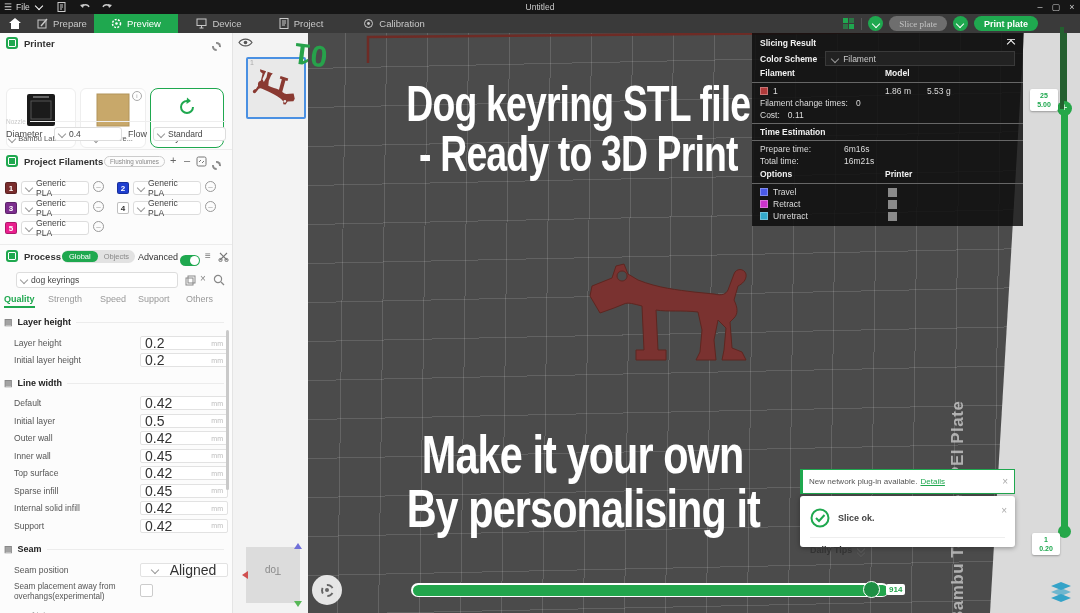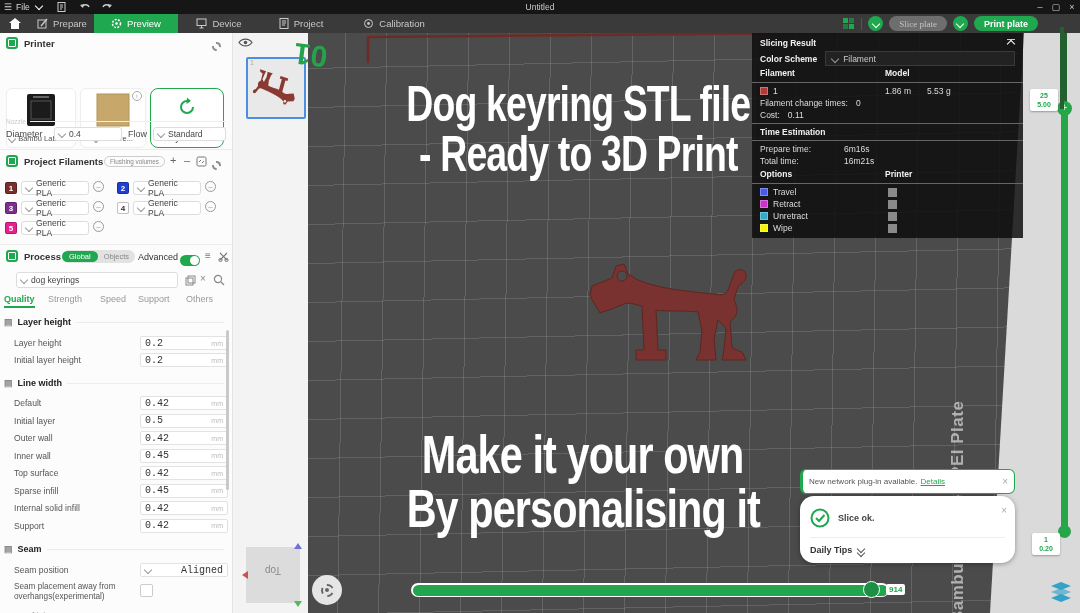--- a/index.html
+++ b/index.html
@@ -36,21 +36,21 @@
   .chip{position:absolute;width:12px;height:12px;border-radius:2px;border:1px solid rgba(0,0,0,.25);font-size:8px;font-weight:bold;color:#fff;display:flex;align-items:center;justify-content:center;box-sizing:border-box;}
   .chip.light{color:#333;}
   .ptab{position:absolute;top:261px;font-size:9px;color:#999;}
   .ptab.active{color:#1fa84f;font-weight:bold;border-bottom:2px solid #1fa84f;padding-bottom:2px;}
   .grp{position:absolute;left:4px;display:flex;align-items:center;gap:5px;font-size:9px;font-weight:bold;color:#222;width:220px;}
   .grp .gi{color:#888;font-size:9px;}
   .grp .dash{flex:1;border-top:1px solid #ececec;}
   .prow{position:absolute;left:0;width:232px;height:16px;}
   .plabel{position:absolute;left:14px;top:2px;font-size:8.6px;color:#555;}
   .pinput{position:absolute;left:140px;top:0;width:88px;height:14px;border:1px solid #e2e2e2;border-radius:2px;background:#fff;display:flex;align-items:center;justify-content:space-between;padding:0 4px;box-sizing:border-box;}
-  .pval{font-size:10px;color:#333;font-family:Liberation Mono, monospace;}
+  .pval{font-size:14px;color:#333;}
   .punit{font-size:7px;color:#bbb;}
   .toggle{width:20px;height:11px;background:#1fa84f;border-radius:6px;position:relative;display:inline-block;}
   .toggle i{position:absolute;right:1px;top:1px;width:9px;height:9px;background:#fff;border-radius:50%;}
   
   #psidebar{left:232px;top:33px;width:76px;height:580px;background:#f3f3f3;z-index:10;}
   
   #viewport{left:308px;top:33px;width:772px;height:580px;background:#4b4b4b;overflow:hidden;z-index:1;}
   #grid{position:absolute;inset:-90px;background-image:repeating-linear-gradient(to right,rgba(255,255,255,.14) 0 1px,transparent 1px 41px),repeating-linear-gradient(to bottom,rgba(255,255,255,.13) 0 1px,transparent 1px 39px);transform:rotate(-1.2deg) skewX(-2deg);}
   #lightzone{position:absolute;left:677px;top:0;width:95px;height:580px;background:#dadada;clip-path:polygon(39px 0,95px 0,95px 580px,5px 580px);}
   .headline{position:absolute;width:480px;text-align:center;color:#fff;font-weight:bold;}
@@ -60,23 +60,23 @@
   #pei{position:absolute;left:640px;top:202px;height:388px;overflow:hidden;writing-mode:vertical-rl;transform:rotate(180deg);font-size:17px;font-weight:bold;color:rgba(205,205,205,.78);letter-spacing:.5px;}
   .tagv{position:absolute;background:#fff;border-radius:2px;box-shadow:0 1px 2px rgba(0,0,0,.3);color:#1fa84f;font-size:7px;font-weight:bold;text-align:center;line-height:9px;padding:2px 2px;}
   
   #slicepanel{left:752px;top:33px;width:271px;background:rgba(12,12,12,.84);color:#ddd;font-size:8.5px;z-index:30;padding-bottom:4px;}
   .sp-row{position:relative;display:flex;align-items:center;padding:0 8px;height:12px;}
   .sp-bold{font-weight:bold;color:#f2f2f2;}
   .sp-hr{border-top:1px solid #666;margin:2px 0;}
   .swatch{width:6px;height:6px;margin-right:5px;flex:none;border:.5px solid rgba(255,255,255,.3);}
   .cbx{position:absolute;left:136px;width:9px;height:9px;background:#8a8a8a;display:flex;align-items:center;justify-content:center;font-size:8px;color:#1fd06a;line-height:1;}
   
-  .notif{background:#fff;z-index:40;border-radius:6px;}
+  .notif{background:#fff;z-index:40;}
   #notif1{left:800px;top:469px;width:215px;height:25px;border:1px solid #1fa84f;border-left:3px solid #1fa84f;display:flex;align-items:center;padding:0 6px;box-sizing:border-box;font-size:8px;color:#555;}
-  #notif2{left:800px;top:496px;width:215px;height:67px;border-radius:14px;box-shadow:0 1px 5px rgba(0,0,0,.35);}
+  #notif2{left:800px;top:496px;width:215px;height:51px;border-radius:3px;box-shadow:0 1px 5px rgba(0,0,0,.35);}
   .xclose{color:#aaa;font-size:10px;line-height:1;}
   a.link{color:#1fa84f;text-decoration:underline;}
   
   #hslider{position:absolute;left:103px;top:550px;width:478px;height:14px;background:#fff;border-radius:7px;padding:1.5px;box-sizing:border-box;}
   #hslider .fill{width:100%;height:100%;background:#22a54c;border-radius:6px;}
 </style>
 </head>
 <body>
 
 <div id="app">
@@ -408,21 +408,21 @@
     </div>
 
     
     <div class="grp" style="top:511px;">
       <span class="gi">▤</span>
       <span>Seam</span>
         <span class="dash"></span>
     </div>
     <div class="prow" style="top:530px;">
       <span class="plabel">Seam position</span>
-      <span class="pinput" style="justify-content:space-between;gap:12px;">
+      <span class="pinput" style="justify-content:center;gap:12px;">
           <span class="chev"></span>
           <span class="pval">Aligned</span>
         </span>
     </div>
     <div class="prow" style="top:547px;height:26px;">
       <span class="plabel" style="width:118px;white-space:normal;line-height:10px;font-size:8.2px;">Seam placement away from overhangs(experimental)</span>
       <span class="abs" style="left:140px;top:4px;width:11px;height:11px;border:1px solid #ccc;border-radius:2px;background:#fff;"></span>
     </div>
     <div class="prow" style="top:576px;">
       <span class="plabel" style="color:#999;">Scarf joint seam</span>
@@ -567,25 +567,20 @@
         <span class="cbx"></span>
       </div>
     <div class="sp-row">
         <span class="swatch" style="background-color: rgb(204, 51, 204);"></span>
         <span>Retract</span>
         <span class="cbx"></span>
       </div>
     <div class="sp-row">
         <span class="swatch" style="background-color: rgb(51, 170, 204);"></span>
         <span>Unretract</span>
-        <span class="cbx"></span>
-      </div>
-    <div class="sp-row">
-        <span class="swatch" style="background-color: rgb(245, 245, 0);"></span>
-        <span>Wipe</span>
         <span class="cbx"></span>
       </div>
   </div>
 
   <div id="notif1" class="abs notif">
     <span>New network plug-in available.</span>
     <a class="link" style="margin-left:3px;">Details</a>
     <span class="xclose" style="margin-left:auto;">×</span>
   </div>
   <div id="notif2" class="abs notif">

